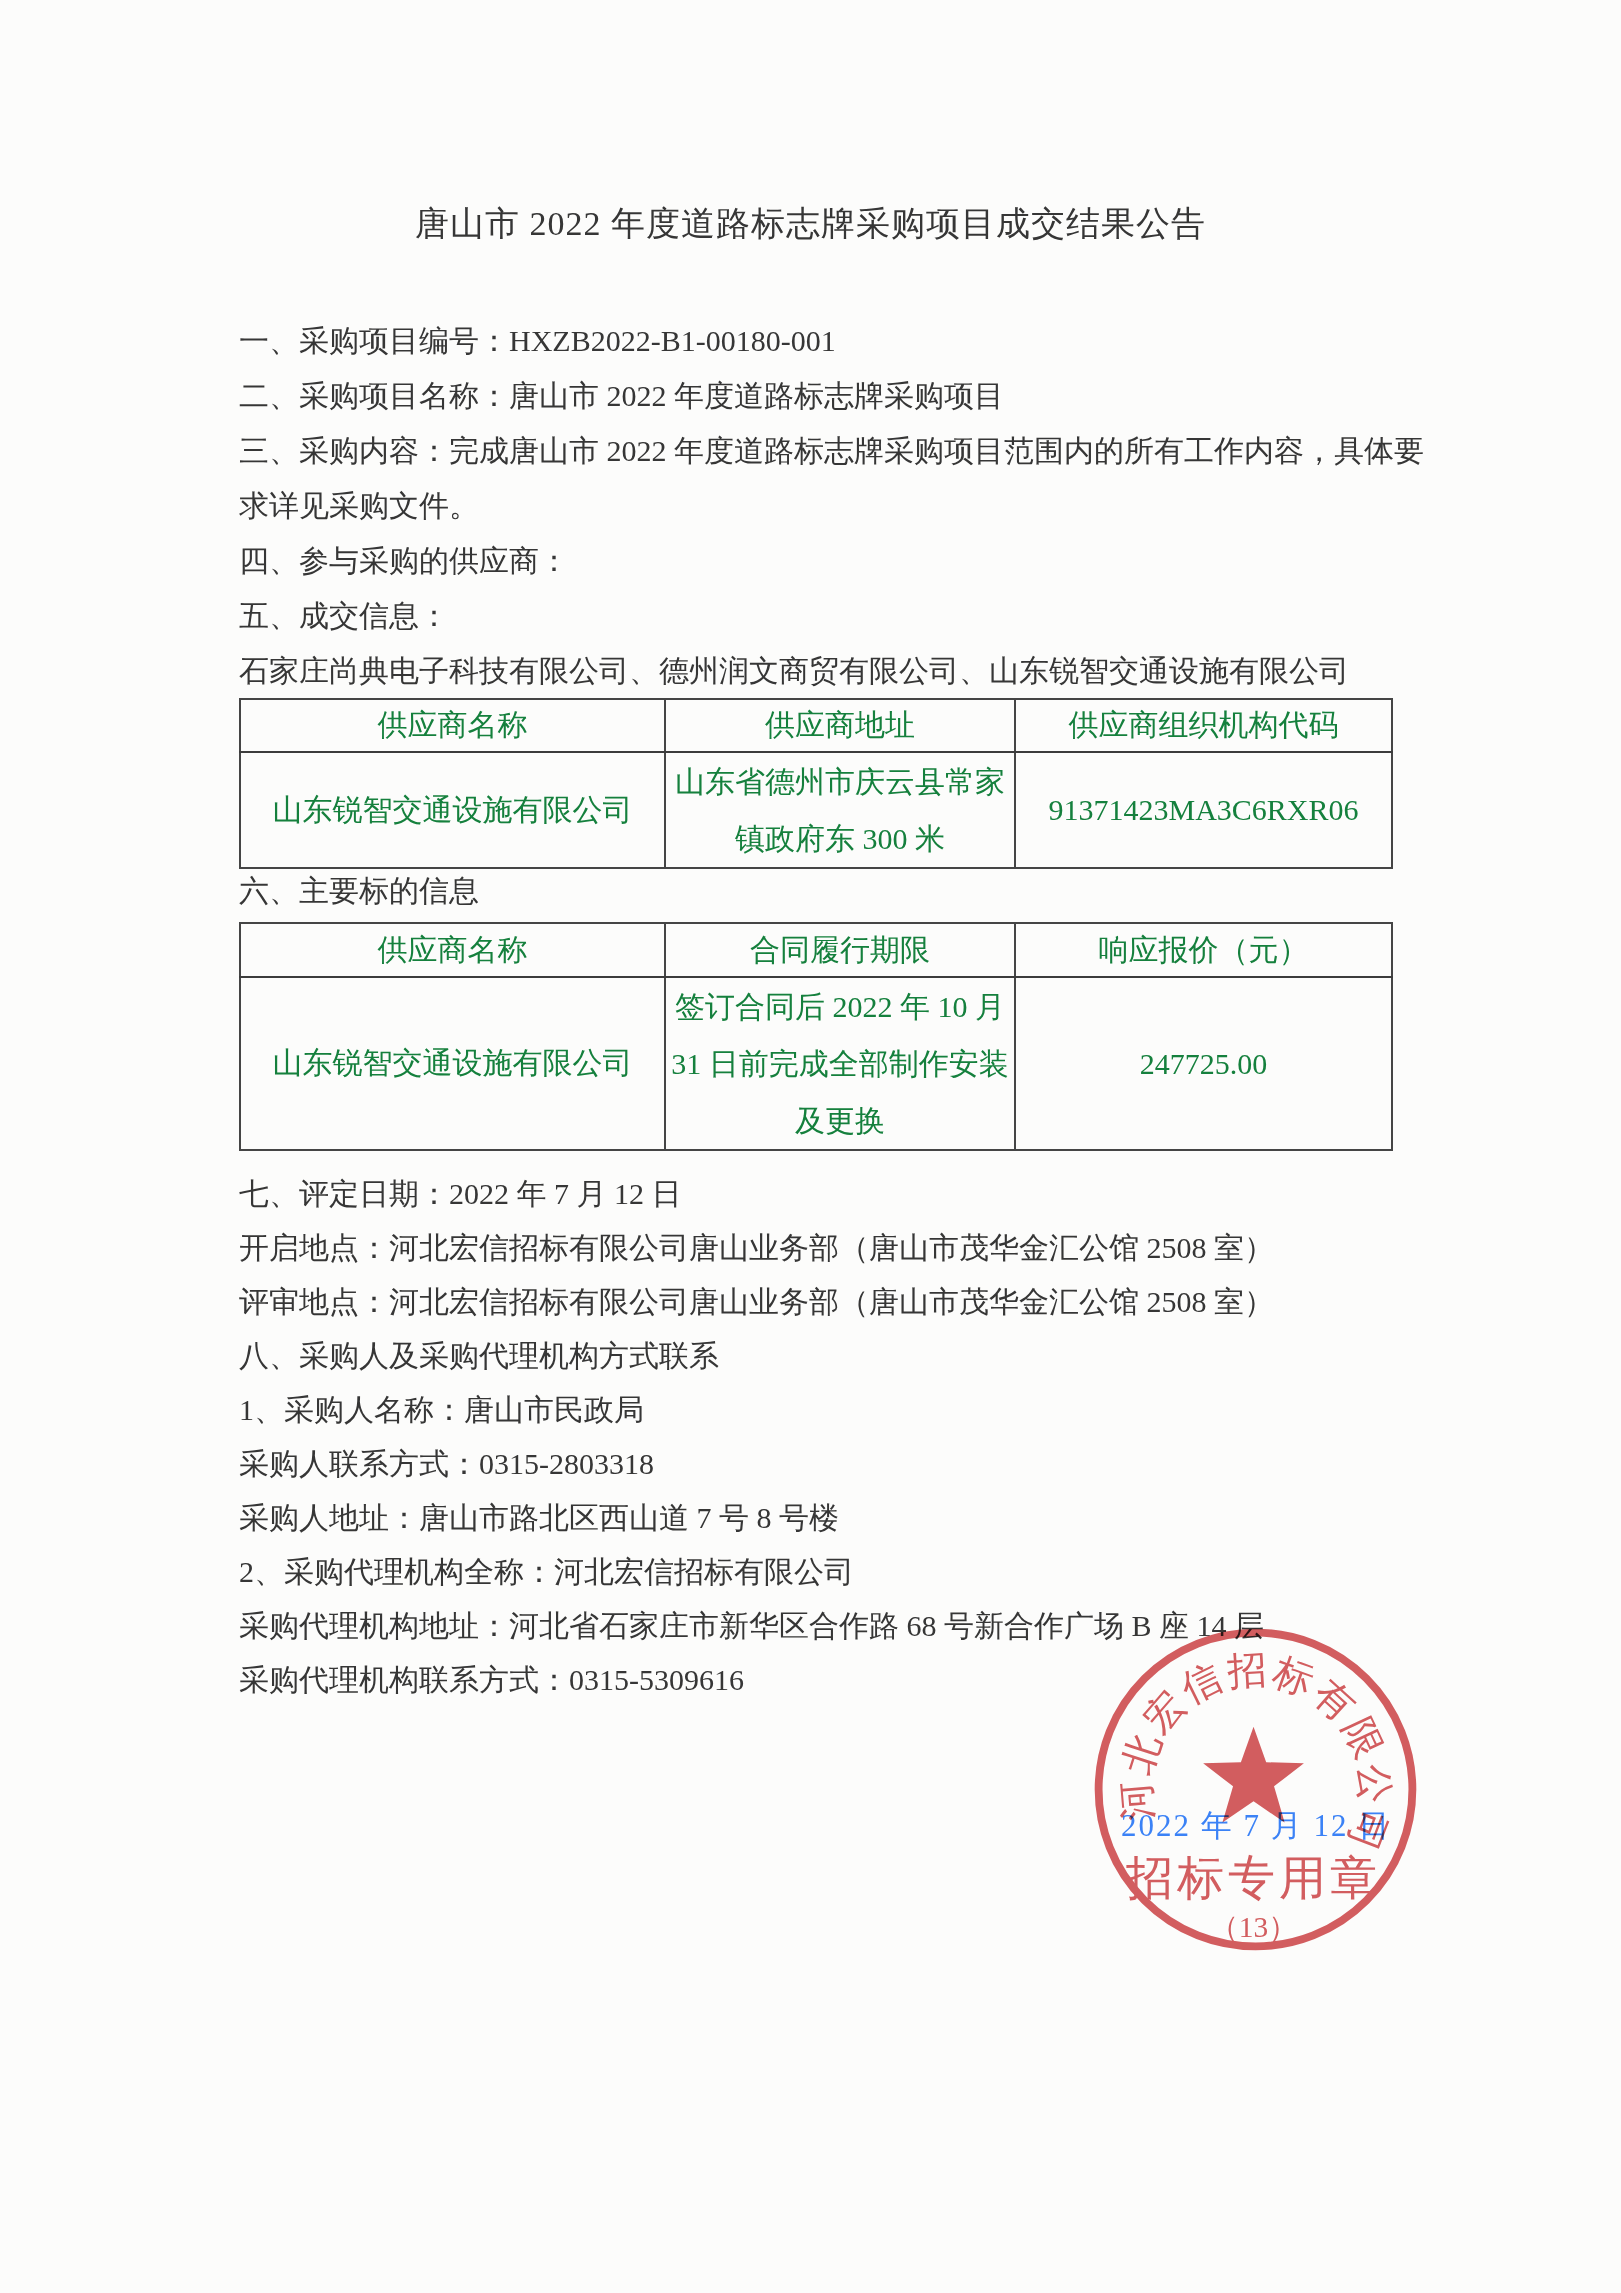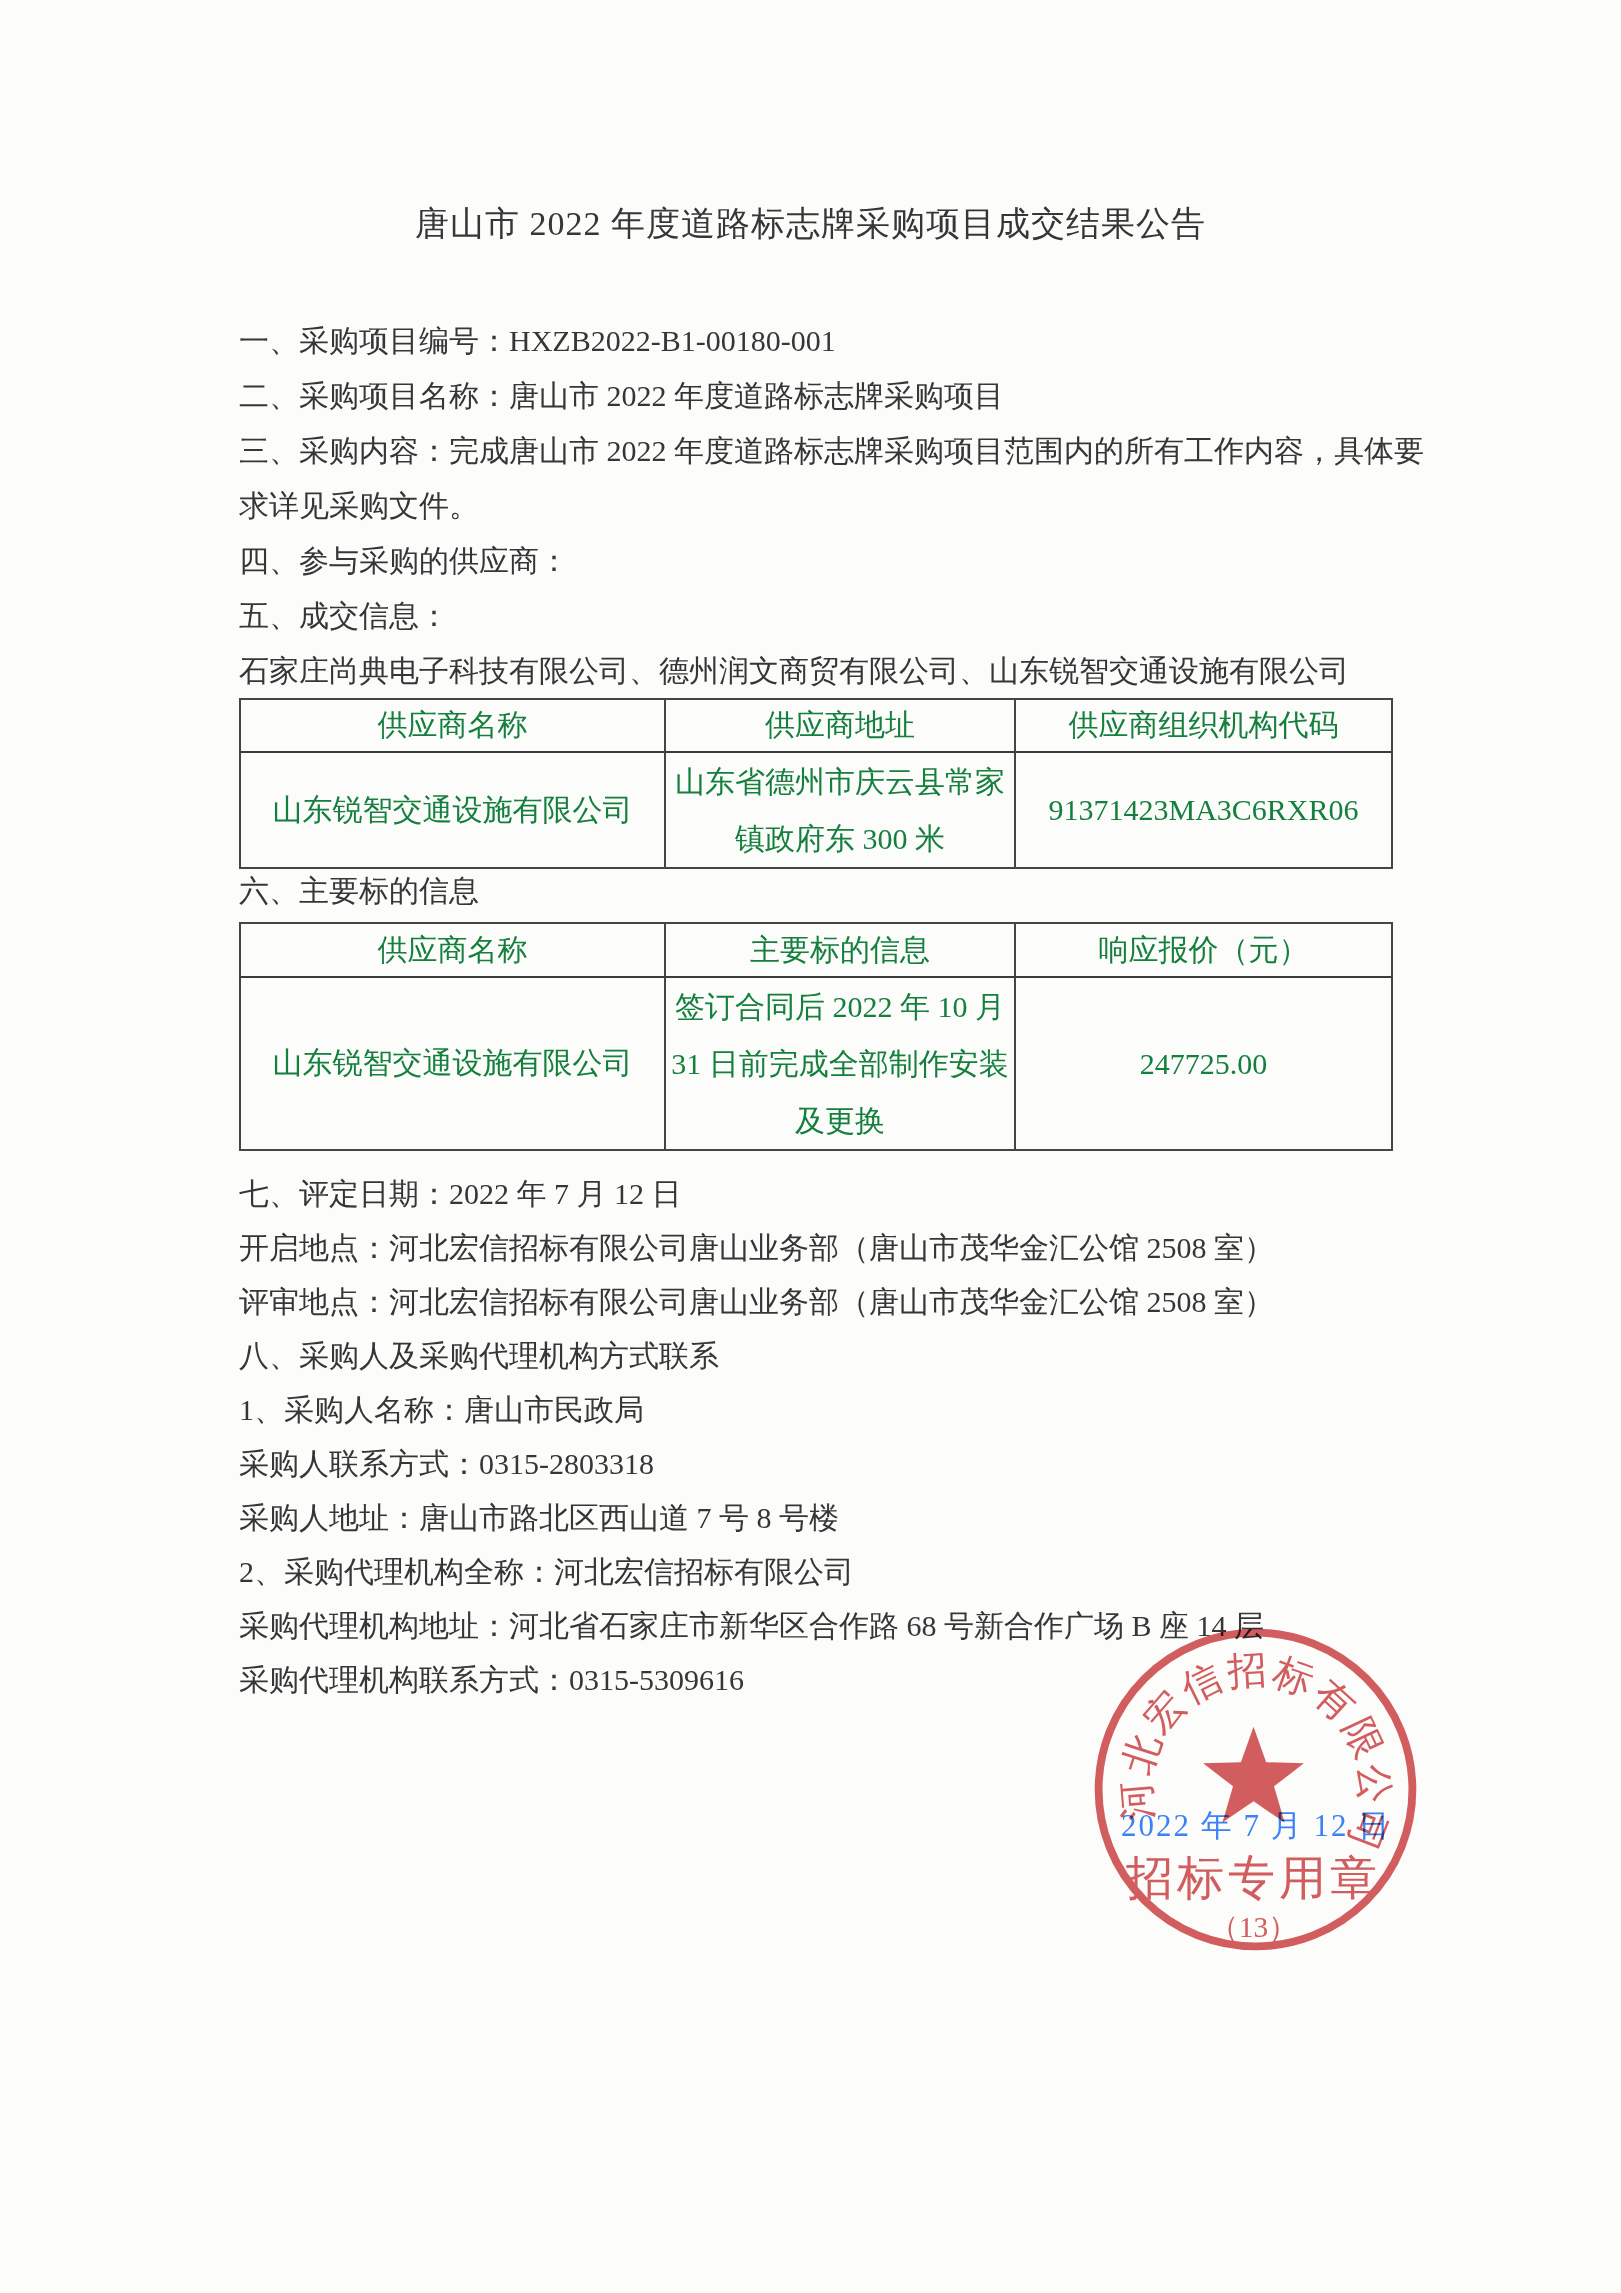--- a/index.html
+++ b/index.html
@@ -90,21 +90,21 @@
 
   <table class="t2">
     <colgroup>
       <col style="width:425px">
         <col style="width:350px">
         <col style="width:377px">
     </colgroup>
     <thead>
       <tr>
         <th>供应商名称</th>
-        <th>主要标的信息</th>
+        <th>合同履行期限</th>
         <th>响应报价（元）</th>
       </tr>
     </thead>
     <tbody>
       <tr>
         <td>山东锐智交通设施有限公司</td>
         <td class="multiline">签订合同后 2022 年 10 月
 31 日前完成全部制作安装
 及更换</td>
         <td>247725.00</td>

